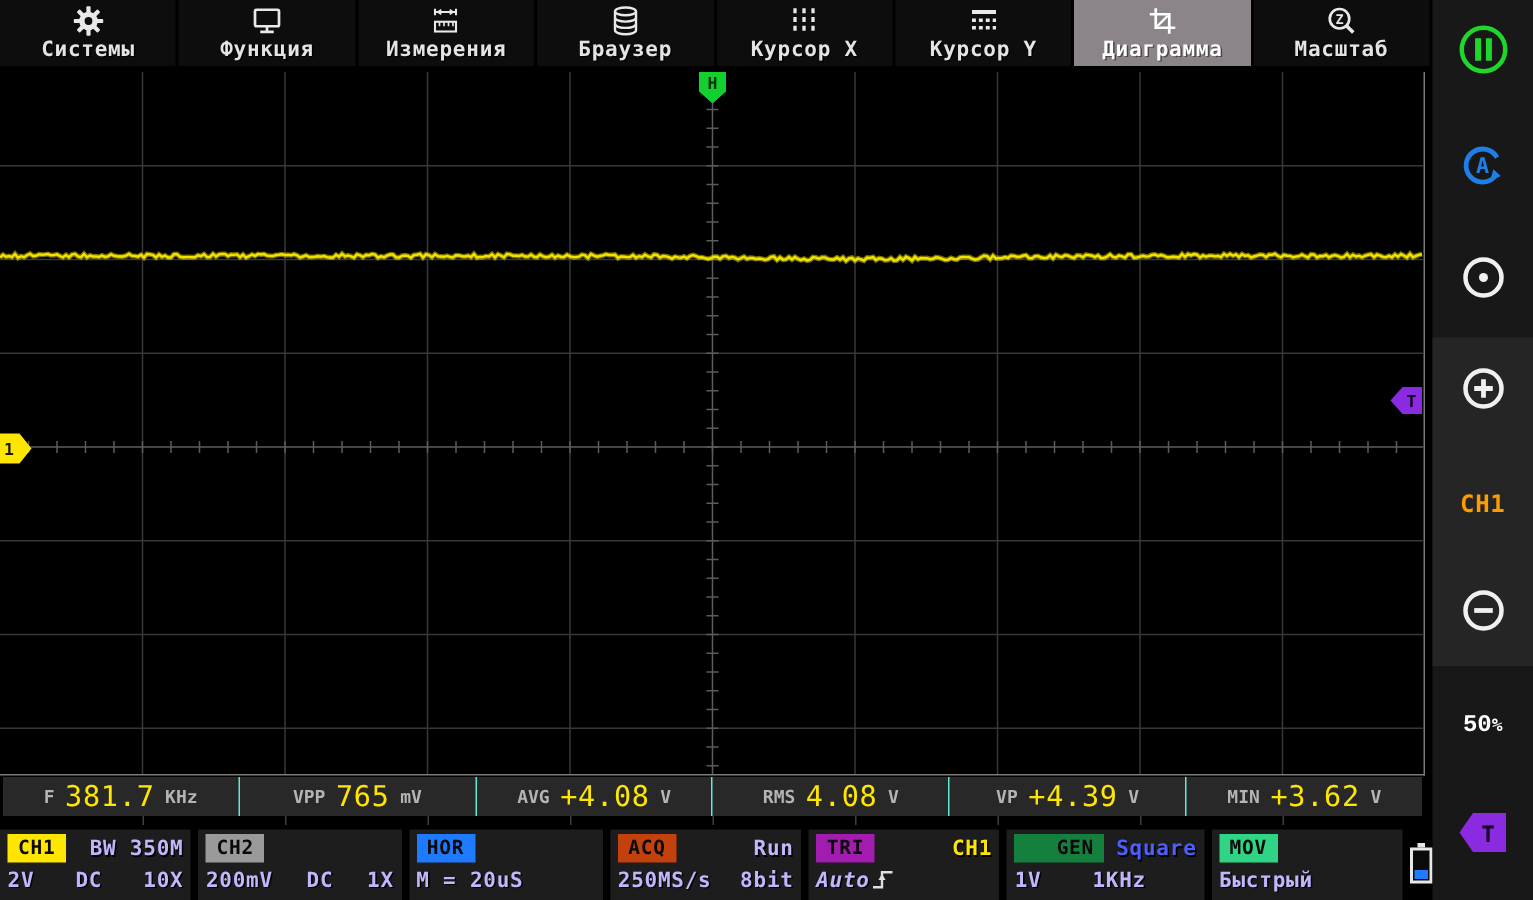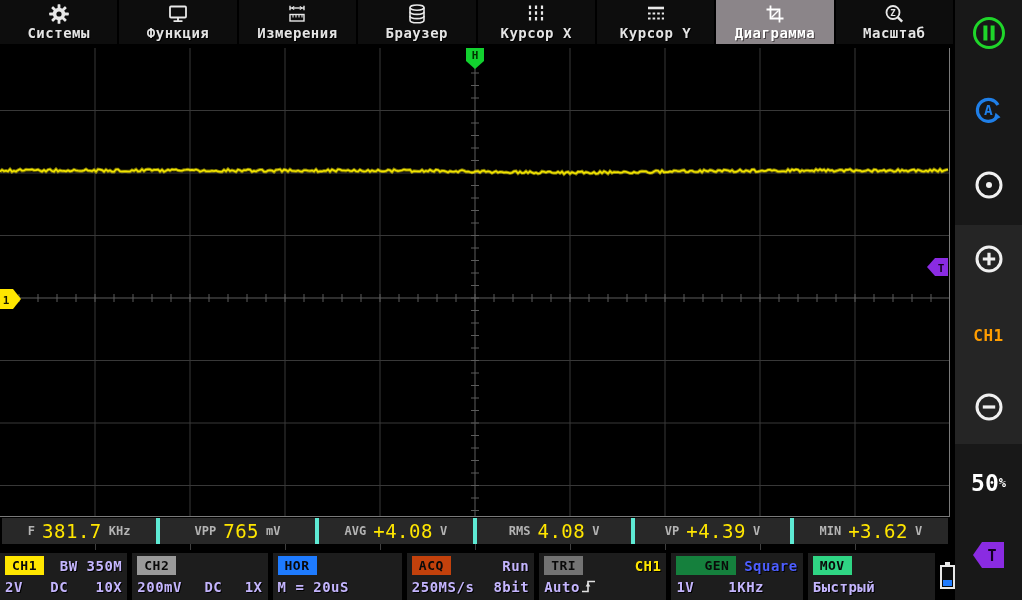--- a/index.html
+++ b/index.html
@@ -21,21 +21,21 @@
   
   .plot { position:absolute; left:0; top:48px; width:950px; height:469px; background:#000;
           border-right:1px solid #7a7a7a; border-bottom:1px solid #7a7a7a; }
   .plot svg { display:block; }
   .marker-text { font-family:"DejaVu Sans Mono",monospace; font-weight:bold; font-size:11px; }
 
   
   .measure-bar { position:absolute; left:2px; top:518px; width:946px; height:26px;
                  background:#282828; display:flex; align-items:stretch; }
   .mcell { flex:1; display:flex; align-items:center; justify-content:center; gap:7px;
-           border-left:4px solid #5eead4; }
+           border-left:1px solid #5eead4; }
   .mcell:first-child { border-left:none; }
   .mlabel { color:#b4b4b4; font-size:12px; font-weight:bold; }
   .mvalue { color:#ffe600; font-size:19px; letter-spacing:0.5px; }
   .munit  { color:#b4b4b4; font-size:12px; font-weight:bold; }
 
   .gap-strip { position:absolute; left:0; top:544px; width:950px; height:9px; }
   .gap-strip .gtick { position:absolute; top:0; width:1px; height:6px; background:#3f3f3f; }
 
   
   .status-bar { position:absolute; left:0; top:553px; width:955px; height:47px;
@@ -58,21 +58,21 @@
                      background:#e8e8e8; }
   .bat-fill { position:absolute; left:1px; right:1px; bottom:1px; height:30%; background:#1e7bff; }
 
   
   .sidebar { position:absolute; left:955px; top:0; width:67px; height:600px; background:#181818; }
   .sb-mid { position:absolute; left:0; top:225px; width:67px; height:219px; background:#252525; }
   .sb-item { position:absolute; left:0; width:67px; display:flex; align-items:center;
              justify-content:center; cursor:pointer; }
   .sb-ch1 { color:#ff9d00; font-size:16px; font-weight:bold; letter-spacing:0.5px; }
   .sb-zoom { color:#fff; font-weight:bold; }
-  .sb-zoom .num { font-size:23px; }
+  .sb-zoom .num { font-size:16px;font-family:Liberation Mono, monospace; }
   .sb-zoom .pct { font-size:12px; }
 </style>
 </head>
 <body>
 
 <div class="app">
 
   <div class="menubar">
     <div class="tab">
       <span class="ticon">
@@ -372,24 +372,24 @@
         <span class="badge" style="background-color: #c2410c;">ACQ</span>
         <span class="sval">Run</span>
       </div>
       <div class="srow between">
         <span class="sval">250MS/s</span>
         <span class="sval">8bit</span>
       </div>
     </div>
     <div class="sec sec-tri">
       <div class="srow between">
-        <span class="badge" style="background-color: #737373;">TRI</span>
+        <span class="badge" style="background-color: #a21caf;">TRI</span>
         <span class="sval" style="color: rgb(255, 230, 0);">CH1</span>
       </div>
-      <div class="srow" style="">
+      <div class="srow" style="font-style:italic;">
         <span class="sval">Auto</span>
         <span style="display:flex;">
           <svg width="17" height="17" viewBox="0 0 17 17" fill="none" stroke="#e0e0e0" stroke-width="1.6">
             <path d="M2 13.5h6V3.5h7"></path>
             <polygon points="5.6,8.6 10.4,8.6 8,4.6" fill="#e0e0e0" stroke="none"></polygon>
           </svg>
         </span>
       </div>
     </div>
     <div class="sec sec-gen">

